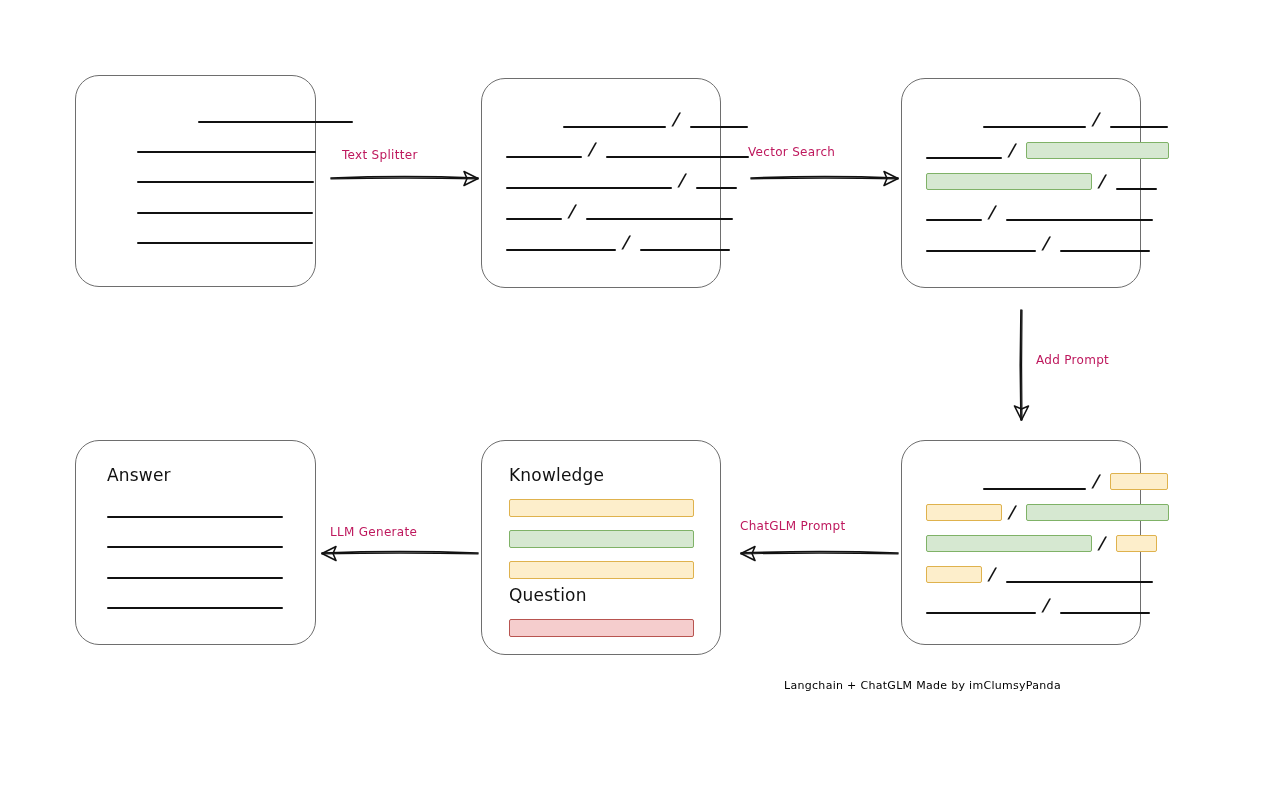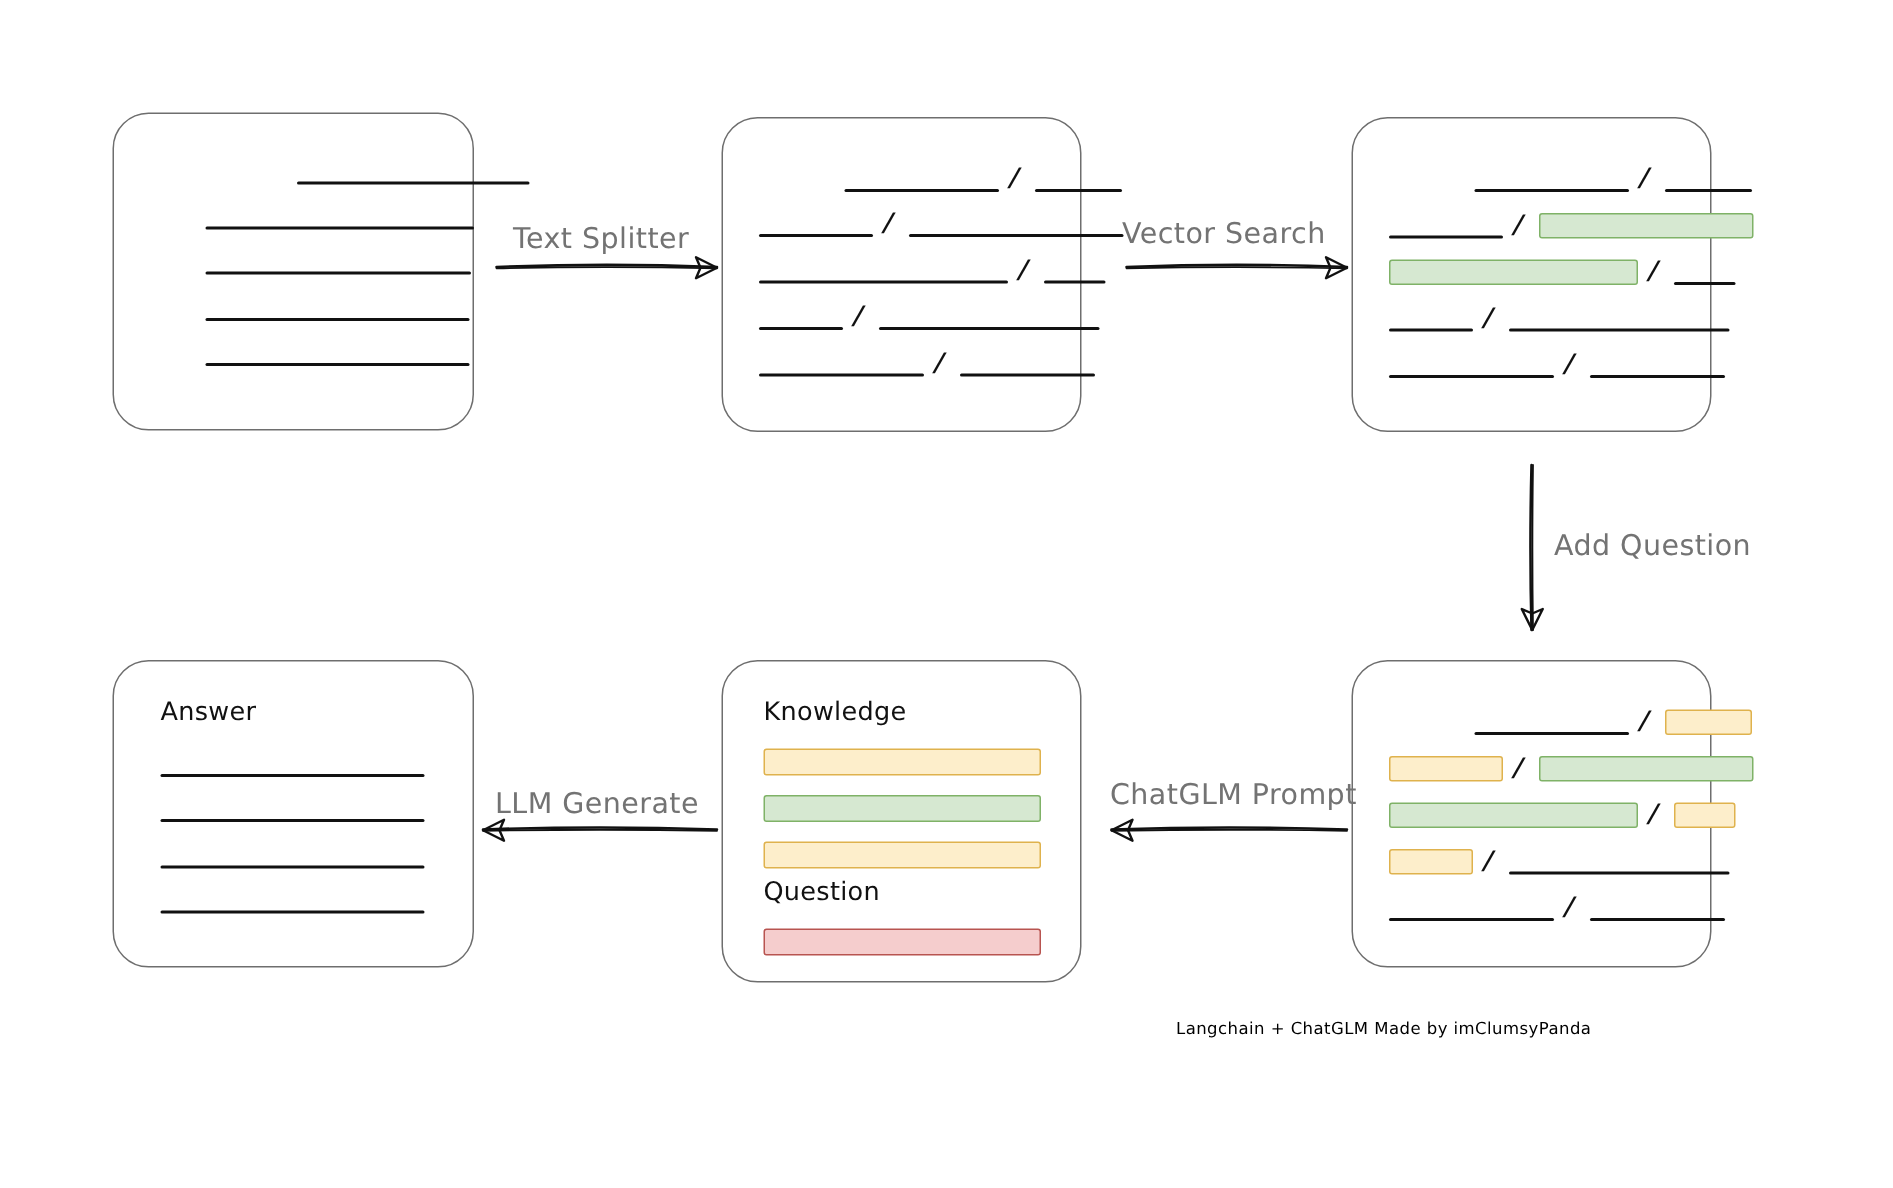--- a/index.html
+++ b/index.html
@@ -12,21 +12,21 @@
   .node{position:absolute;box-sizing:border-box;background:#fff;
         border:1.4px solid #6e6e6e;border-radius:24px;}
   .seg{position:absolute;background:#111;height:2px;border-radius:1px;}
   .slash{position:absolute;color:#111;font-weight:700;font-size:17px;
          line-height:1;transform:skewX(-14deg);font-family:"DejaVu Sans",sans-serif;}
   .bar{position:absolute;box-sizing:border-box;border-width:1.4px;border-style:solid;border-radius:2px;}
   .bar.green{background:#d6e8d1;border-color:#7fb267;}
   .bar.yellow{background:#fdeecb;border-color:#dfb24d;}
   .bar.red{background:#f5cdcd;border-color:#b85450;}
   .boxlabel{position:absolute;color:#111;font-size:17px;letter-spacing:.2px;white-space:nowrap;}
-  .arrowlabel{position:absolute;color:#737373;font-size:19px;white-space:nowrap;letter-spacing:.3px;}
+  .arrowlabel{position:absolute;color:#be185d;font-size:12px;white-space:nowrap;letter-spacing:.3px;}
   .credit{position:absolute;color:#000000;font-size:11px;white-space:nowrap;letter-spacing:.3px;}
   svg.arrow{position:absolute;overflow:visible;}
   svg.arrow path,svg.arrow line{stroke:#111;fill:none;}
 </style>
 </head>
 <body>
 
 <div id="stage">
     <div class="node" style="left: 75px; top: 75px; width: 241px; height: 212px;">
       <div class="seg" style="left: 122px; top: 45px; width: 155px;"></div>
@@ -111,21 +111,21 @@
       <path d="M 10 17 Q 83.5 14.2 157 17" stroke-width="1.7" stroke-linecap="round"></path>
       <path d="M 10 17.9 Q 83.5 16.4 157 17.9" stroke-width="1.2" stroke-linecap="round"></path>
       <path d="M 157 17.5 L 143 10.5 L 146 17.5 L 143 24.5 Z" stroke-width="1.6" stroke-linejoin="round"></path>
     </svg>
     <div class="arrowlabel" style="left: 748px; top: 145px;">Vector Search</div>
     <svg class="arrow" width="34" height="130" style="left: 1004px; top: 300px;">
       <path d="M 17 10 Q 15.6 65 17 120" stroke-width="1.7" stroke-linecap="round"></path>
       <path d="M 18 10 Q 17.2 65 18 120" stroke-width="1.2" stroke-linecap="round"></path>
       <path d="M 17.5 120 L 10.5 106 L 17.5 109 L 24.5 106 Z" stroke-width="1.6" stroke-linejoin="round"></path>
     </svg>
-    <div class="arrowlabel" style="left: 1036px; top: 353px;">Add Question</div>
+    <div class="arrowlabel" style="left: 1036px; top: 353px;">Add Prompt</div>
     <svg class="arrow" width="177" height="34" style="left: 731px; top: 536px;">
       <path d="M 10 17 Q 88.5 14.2 167 17" stroke-width="1.7" stroke-linecap="round"></path>
       <path d="M 10 17.9 Q 88.5 16.4 167 17.9" stroke-width="1.2" stroke-linecap="round"></path>
       <path d="M 10 17.5 L 24 10.5 L 21 17.5 L 24 24.5 Z" stroke-width="1.6" stroke-linejoin="round"></path>
     </svg>
     <div class="arrowlabel" style="left: 740px; top: 519px;">ChatGLM Prompt</div>
     <svg class="arrow" width="176" height="34" style="left: 312px; top: 536px;">
       <path d="M 10 17 Q 88 14.2 166 17" stroke-width="1.7" stroke-linecap="round"></path>
       <path d="M 10 17.9 Q 88 16.4 166 17.9" stroke-width="1.2" stroke-linecap="round"></path>
       <path d="M 10 17.5 L 24 10.5 L 21 17.5 L 24 24.5 Z" stroke-width="1.6" stroke-linejoin="round"></path>

